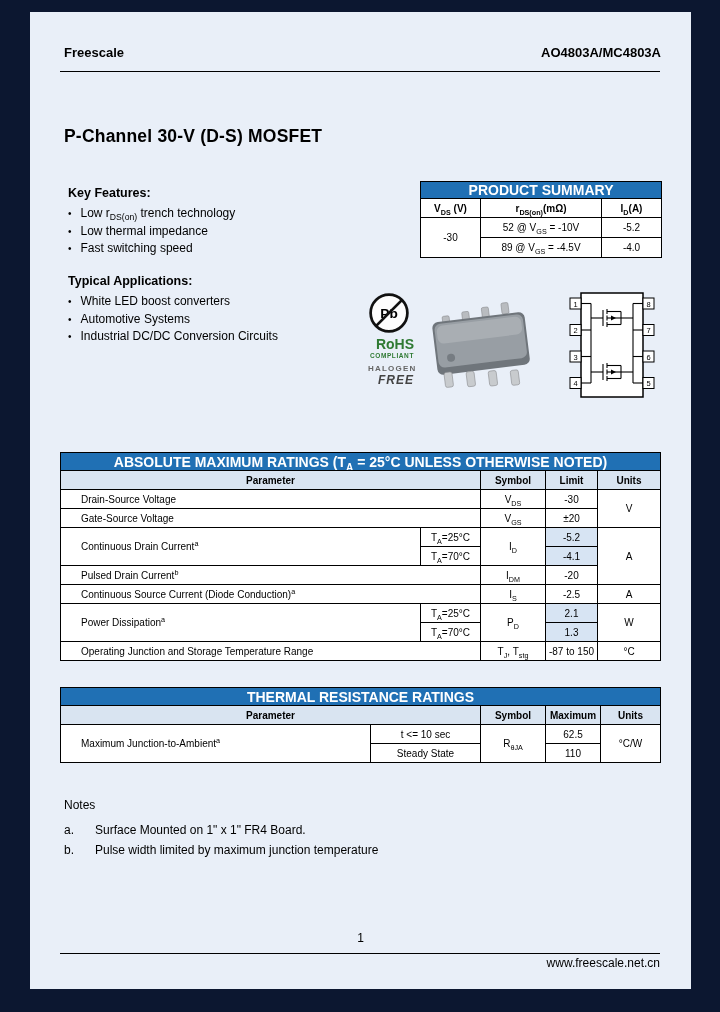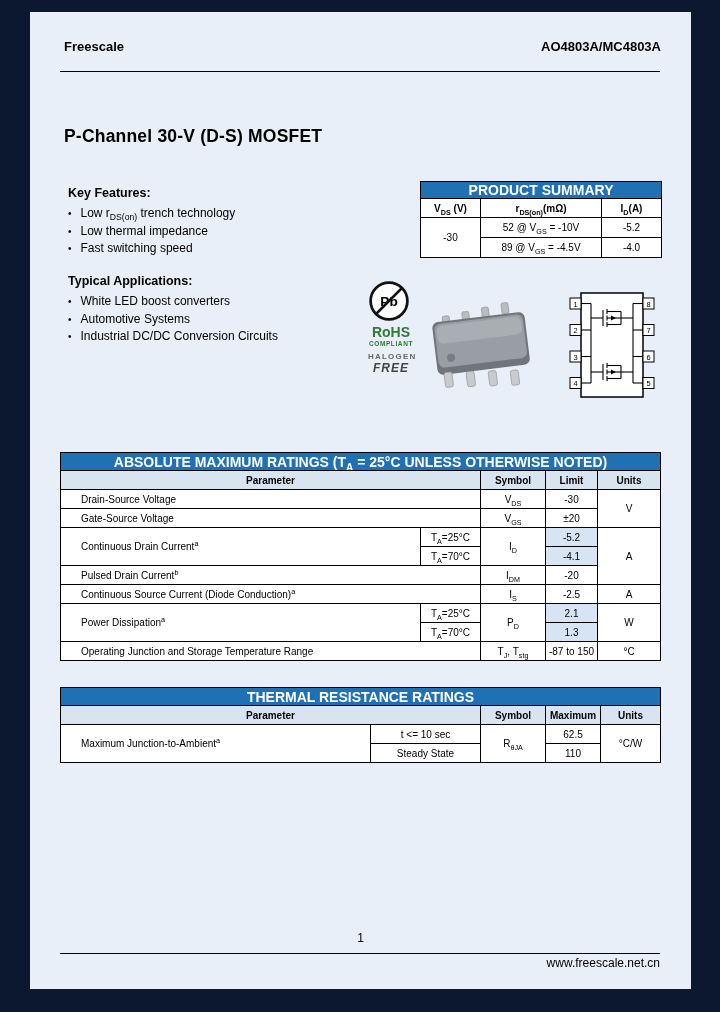--- a/index.html
+++ b/index.html
@@ -1,41 +1,41 @@
 <!DOCTYPE html>
 <html><head>
 <meta charset="utf-8">
 <style>
   html,body{margin:0;padding:0}
   body{width:720px;height:1012px;background:#0c1730;position:relative;overflow:hidden;
        font-family:"Liberation Sans",sans-serif;color:#000}
   .page{position:absolute;left:30px;top:12px;width:661px;height:977px;background:#e9eff8}
   .abs{position:absolute}
-  .hdr{left:34px;right:30px;top:27px;display:flex;justify-content:space-between;align-items:center;
+  .hdr{left:34px;right:30px;top:33px;display:flex;justify-content:space-between;align-items:center;
        font-weight:bold;font-size:13px}
   .rule{left:30px;right:31px;top:59px;border-top:1.7px solid #000}
   .doc-title{left:34px;top:114px;font-size:17.5px;font-weight:bold;letter-spacing:.2px}
   .sec-h{font-size:12.5px;font-weight:bold;margin-bottom:5px}
   .features{left:38px;top:174px;width:310px}
   .apps{left:38px;top:262px;width:330px}
   ul.blist{list-style:none;margin:0;padding:0;font-size:12px}
   ul.blist li{display:flex;gap:9px;line-height:17.5px}
   .blt{font-size:10px}
   table{border-collapse:collapse;table-layout:fixed;width:100%;background:#fff}
   td{border:1px solid #000;font-size:10px;text-align:center;padding:0 2px;height:18px;overflow:hidden}
   tr.t-title td{background:#2070b4;color:#fff;font-weight:bold;font-size:14px;height:16px}
   tr.colhead td{font-weight:bold}
   .amr tr.colhead td,.thermal tr.colhead td{background:#d9e4f1}
   td.left{text-align:left;padding-left:20px}
   td.shade{background:#d7e4f3}
   sub,sup{font-size:72%;line-height:0}
   .ps{left:390px;top:169px;width:241px}
   .amr{left:30px;top:440px;width:478px}
   .thermal{left:30px;top:675px;width:600px}
-  .badges{left:338px;top:268px;width:46px;text-align:center}
+  .badges{left:338px;top:280px;width:46px;text-align:right}
   .rohs{color:#2f7a33;font-weight:bold;font-size:14px;line-height:15px;margin-top:3px}
   .compliant{color:#2f7a33;font-size:6.5px;font-weight:bold;letter-spacing:.6px}
   .halogen{color:#666;font-size:8px;font-weight:bold;letter-spacing:1.2px;margin-top:5px}
   .free{color:#444;font-size:12px;font-weight:bold;font-style:italic;letter-spacing:1px}
   .pkg{left:392px;top:284px;width:118px;height:102px}
   .pindiag{left:535px;top:278px;width:95px;height:110px}
   .notes{left:34px;top:786px;font-size:12px;width:560px}
   .notes .nh{margin-bottom:11px}
   .note-row{display:flex;margin-bottom:6px}
   .note-row .lab{width:31px}
@@ -321,18 +321,29 @@
         <td rowspan="2">°C/W</td>
       </tr>
       <tr>
         <td>Steady State</td>
         <td>110</td>
       </tr>
     </tbody>
       </table>
   </div>
 
+  <div class="abs notes">
+    <div class="nh">Notes</div>
+    <div class="note-row">
+      <span class="lab">a.</span>
+      <span>Surface Mounted on 1" x 1" FR4 Board.</span>
+    </div>
+    <div class="note-row">
+      <span class="lab">b.</span>
+      <span>Pulse width limited by maximum junction temperature</span>
+    </div>
+  </div>
 
   <div class="abs pageno">1</div>
   <div class="abs footrule"></div>
   <div class="abs site">www.freescale.net.cn</div>
 
 </div>
 
 </body></html>

